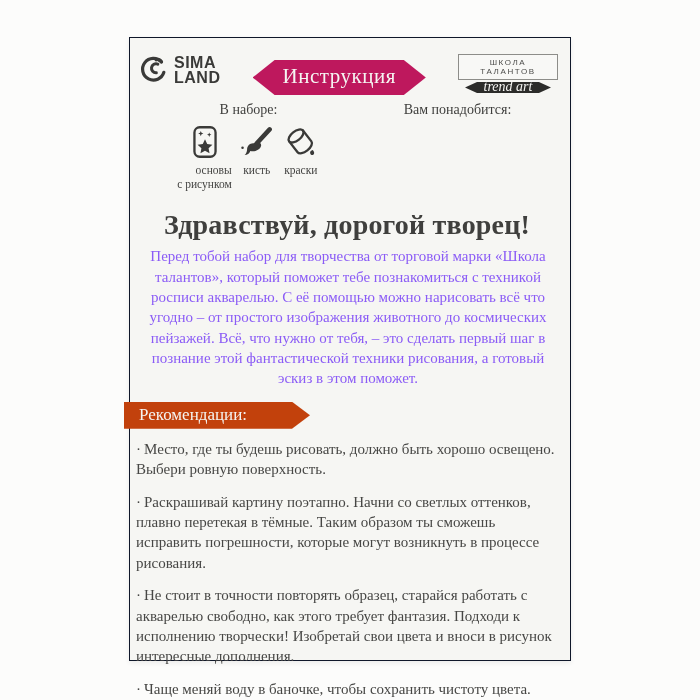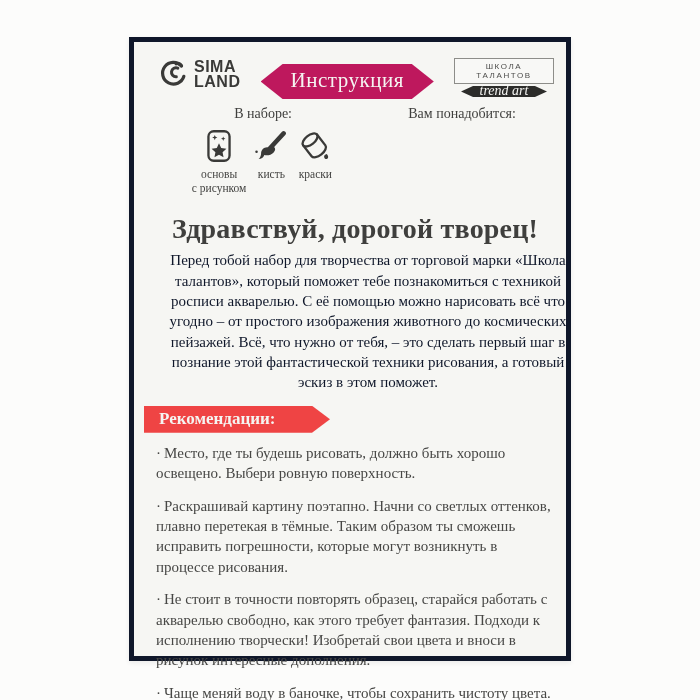--- a/index.html
+++ b/index.html
@@ -8,23 +8,23 @@
     background:#fcfcfb;
     font-family:"Liberation Serif","DejaVu Serif",serif;
     color:#3f3f3d;
     position:relative;
     overflow:hidden;
   }
   .card {
     position:absolute; left:129px; top:37px;
     width:442px; height:624px;
     background:#f6f6f3;
-    border:5px solid #0f172a;
+    border:1px solid #0f172a;
     box-shadow:0 2px 5px rgba(0,0,0,.07);
-    padding:10px 12px 8px 22px;
+    padding:10px 12px 8px 6px;
   }
   
   .header-row { display:flex; align-items:flex-start; justify-content:space-between; height:52px; }
   .brand { display:flex; align-items:center; gap:4px; margin-top:4px; }
   .brand-text {
     font-family:"Liberation Sans","DejaVu Sans",sans-serif;
     font-weight:bold; font-size:16px; line-height:.92;
     letter-spacing:.5px; color:#3a3a38;
   }
   .title-banner {
@@ -50,37 +50,37 @@
   }
   
   .kit-row { display:flex; margin-top:2px; }
   .kit-group-left  { width:225px; }
   .kit-group-right { width:193px; margin-left:0; }
   .kit-title { text-align:center; font-size:14px; margin-bottom:4px; }
   .kit-items { display:flex; justify-content:center; align-items:flex-start; gap:6px; }
   .kit-item { display:flex; flex-direction:column; align-items:center; }
   .kit-item .icon { height:40px; display:flex; align-items:center; justify-content:center; }
   .kit-label {
-    font-size:11.5px; line-height:1.18; text-align:center;
+    font-size:11.5px; line-height:1.18; text-align:right;
     white-space:pre-line; margin-top:2px; color:#454543;
   }
   svg.glyph { stroke:#3a3a38; fill:none; stroke-width:2.2; stroke-linecap:round; stroke-linejoin:round; }
   
   .greeting { margin-top:18px; text-align:center; }
   .greeting-title { font-size:28px; font-weight:700; letter-spacing:.2px; }
   .greeting-body {
     margin:5px auto 0; width:424px;
-    font-size:15px; line-height:1.36; color:#0f172a;
+    font-size:15px; line-height:1.36; color:#8b5cf6;
   }
   
   .reco-banner {
     margin:13px 0 0 -12px;
     width:186px; height:27px;
-    background:#ef4444; color:#f5f5f2;
-    font-size:17px; font-weight:bold;
+    background:#c2410c; color:#f5f5f2;
+    font-size:17px; font-weight:normal;
     line-height:26px; padding-left:15px;
     clip-path:polygon(0 0,calc(100% - 18px) 0,100% 50%,calc(100% - 18px) 100%,0 100%);
   }
   .reco-list { margin-top:10px; }
   .reco-item {
     font-size:15px; line-height:1.36; color:#474745;
     margin-bottom:12px; max-width:432px;
   }
   .reco-item::before { content:"\00B7\2009"; }
 </style>

